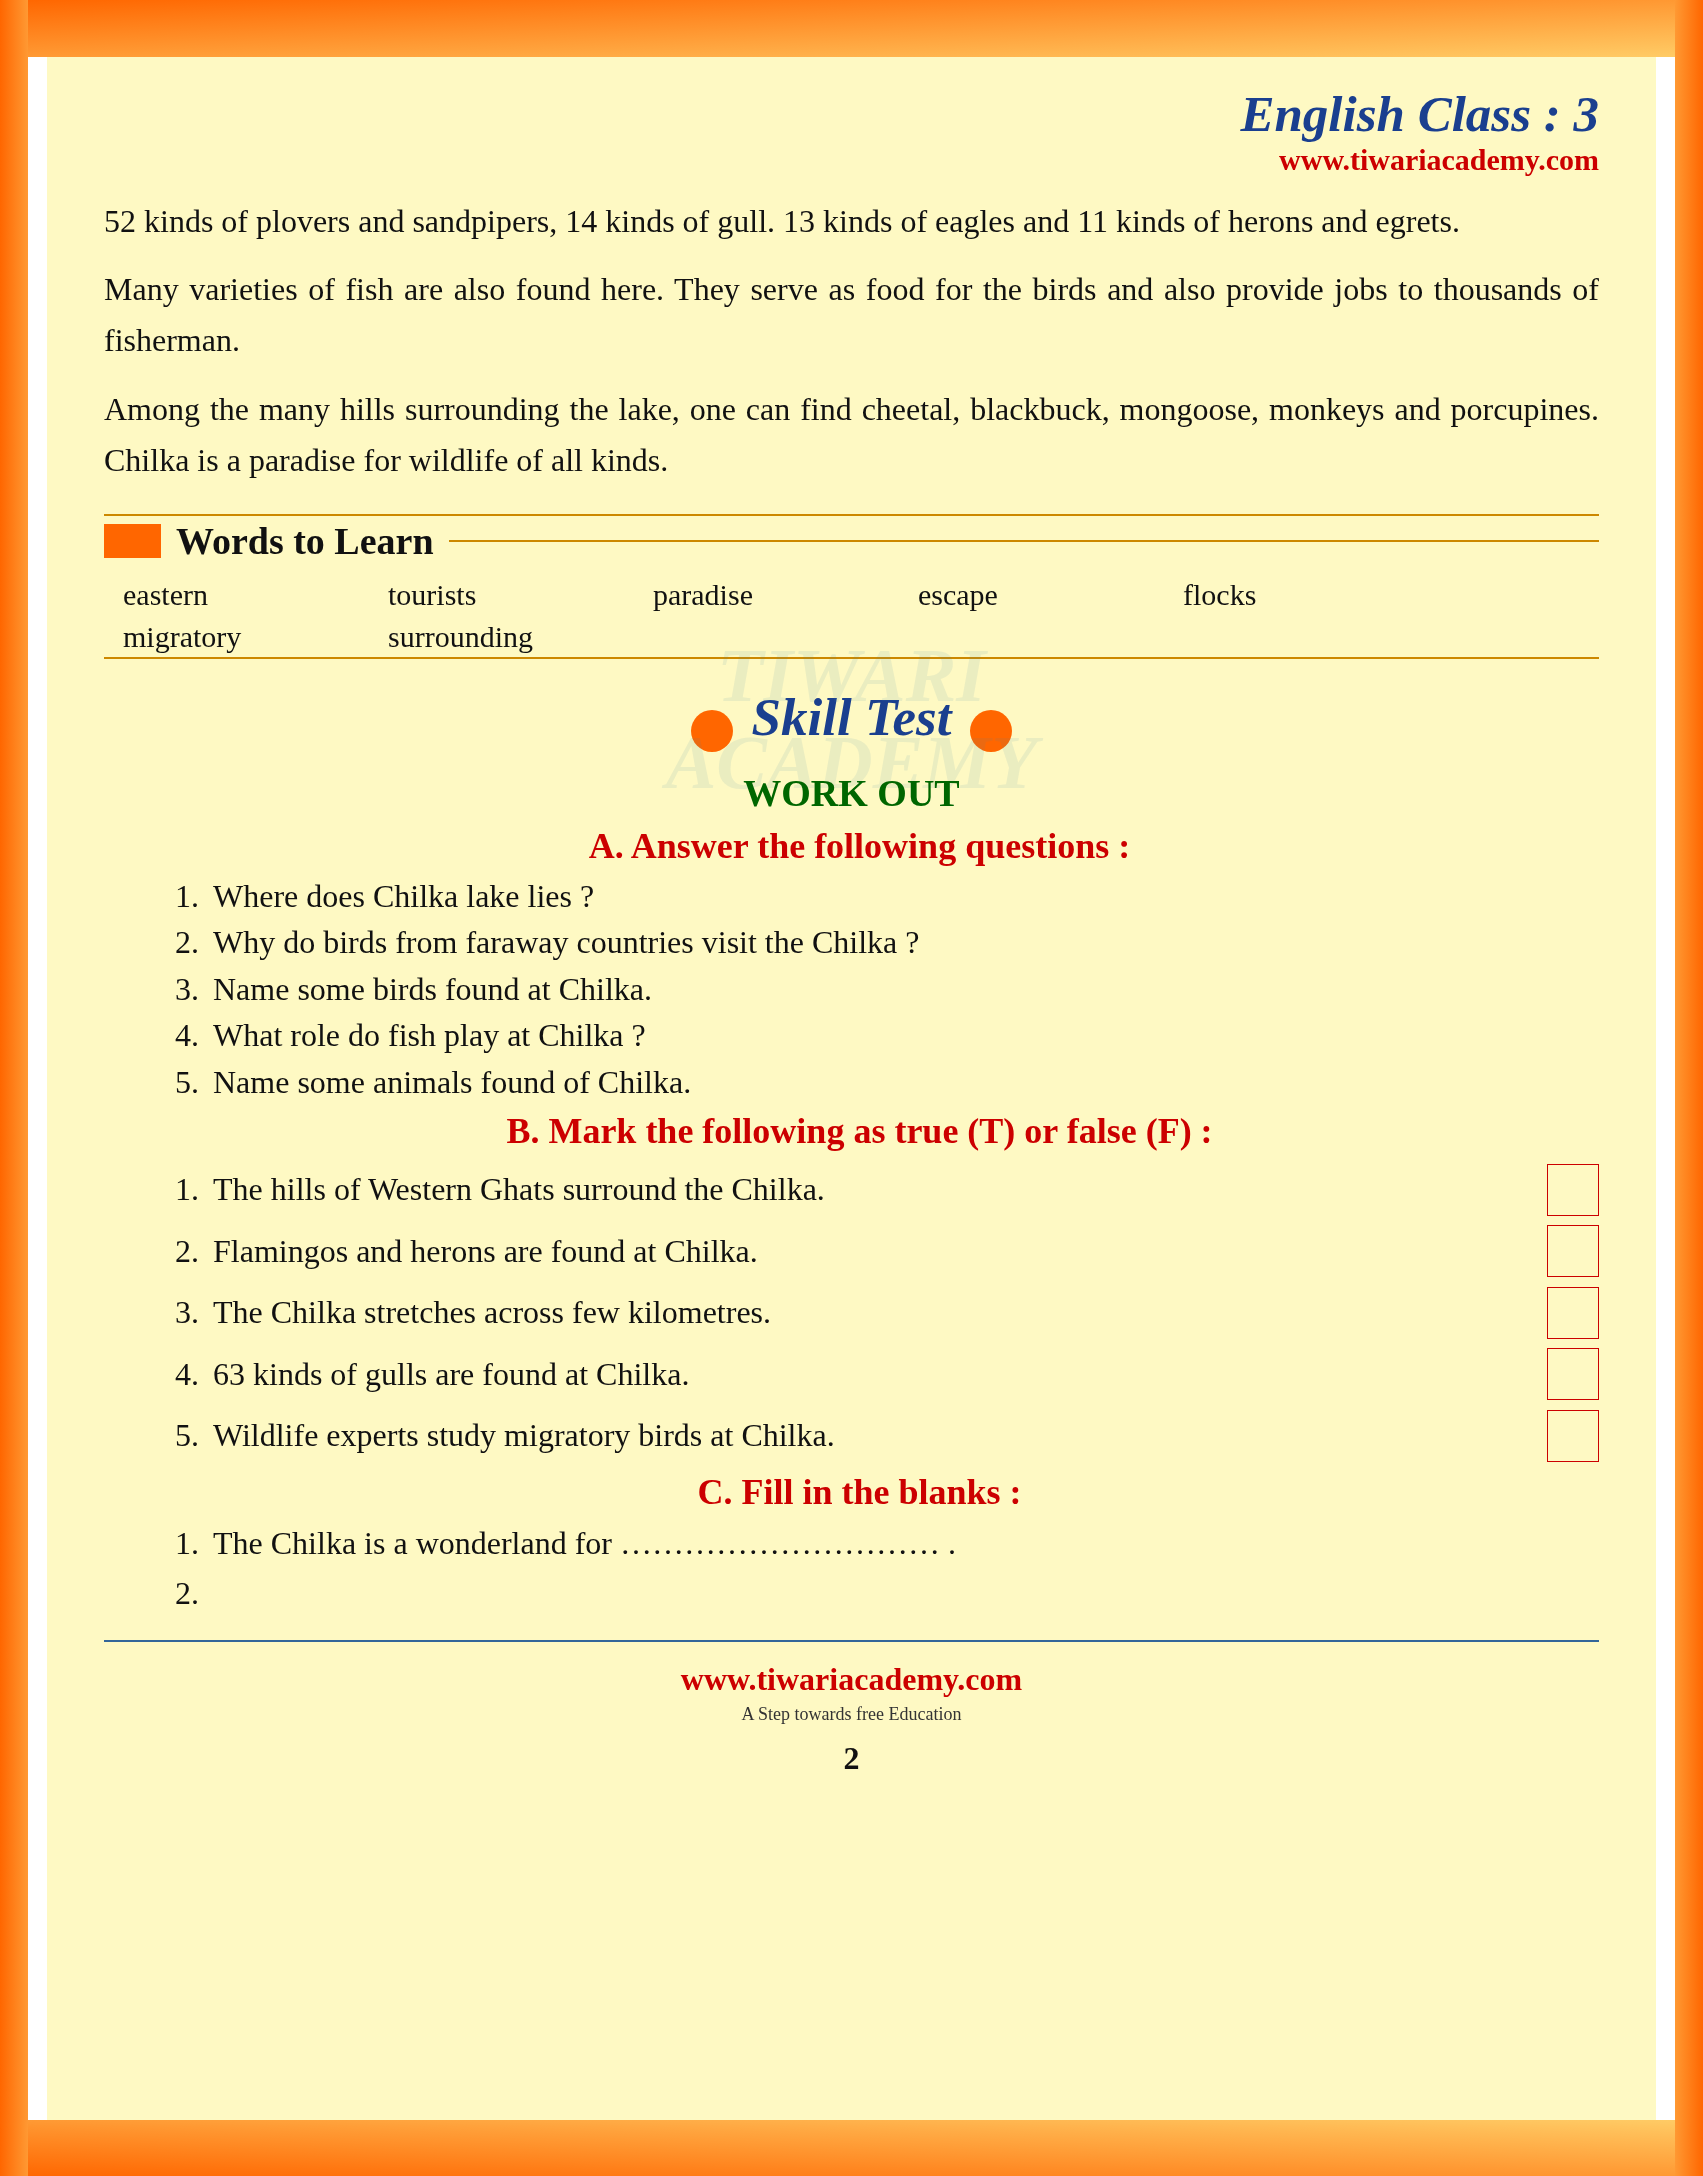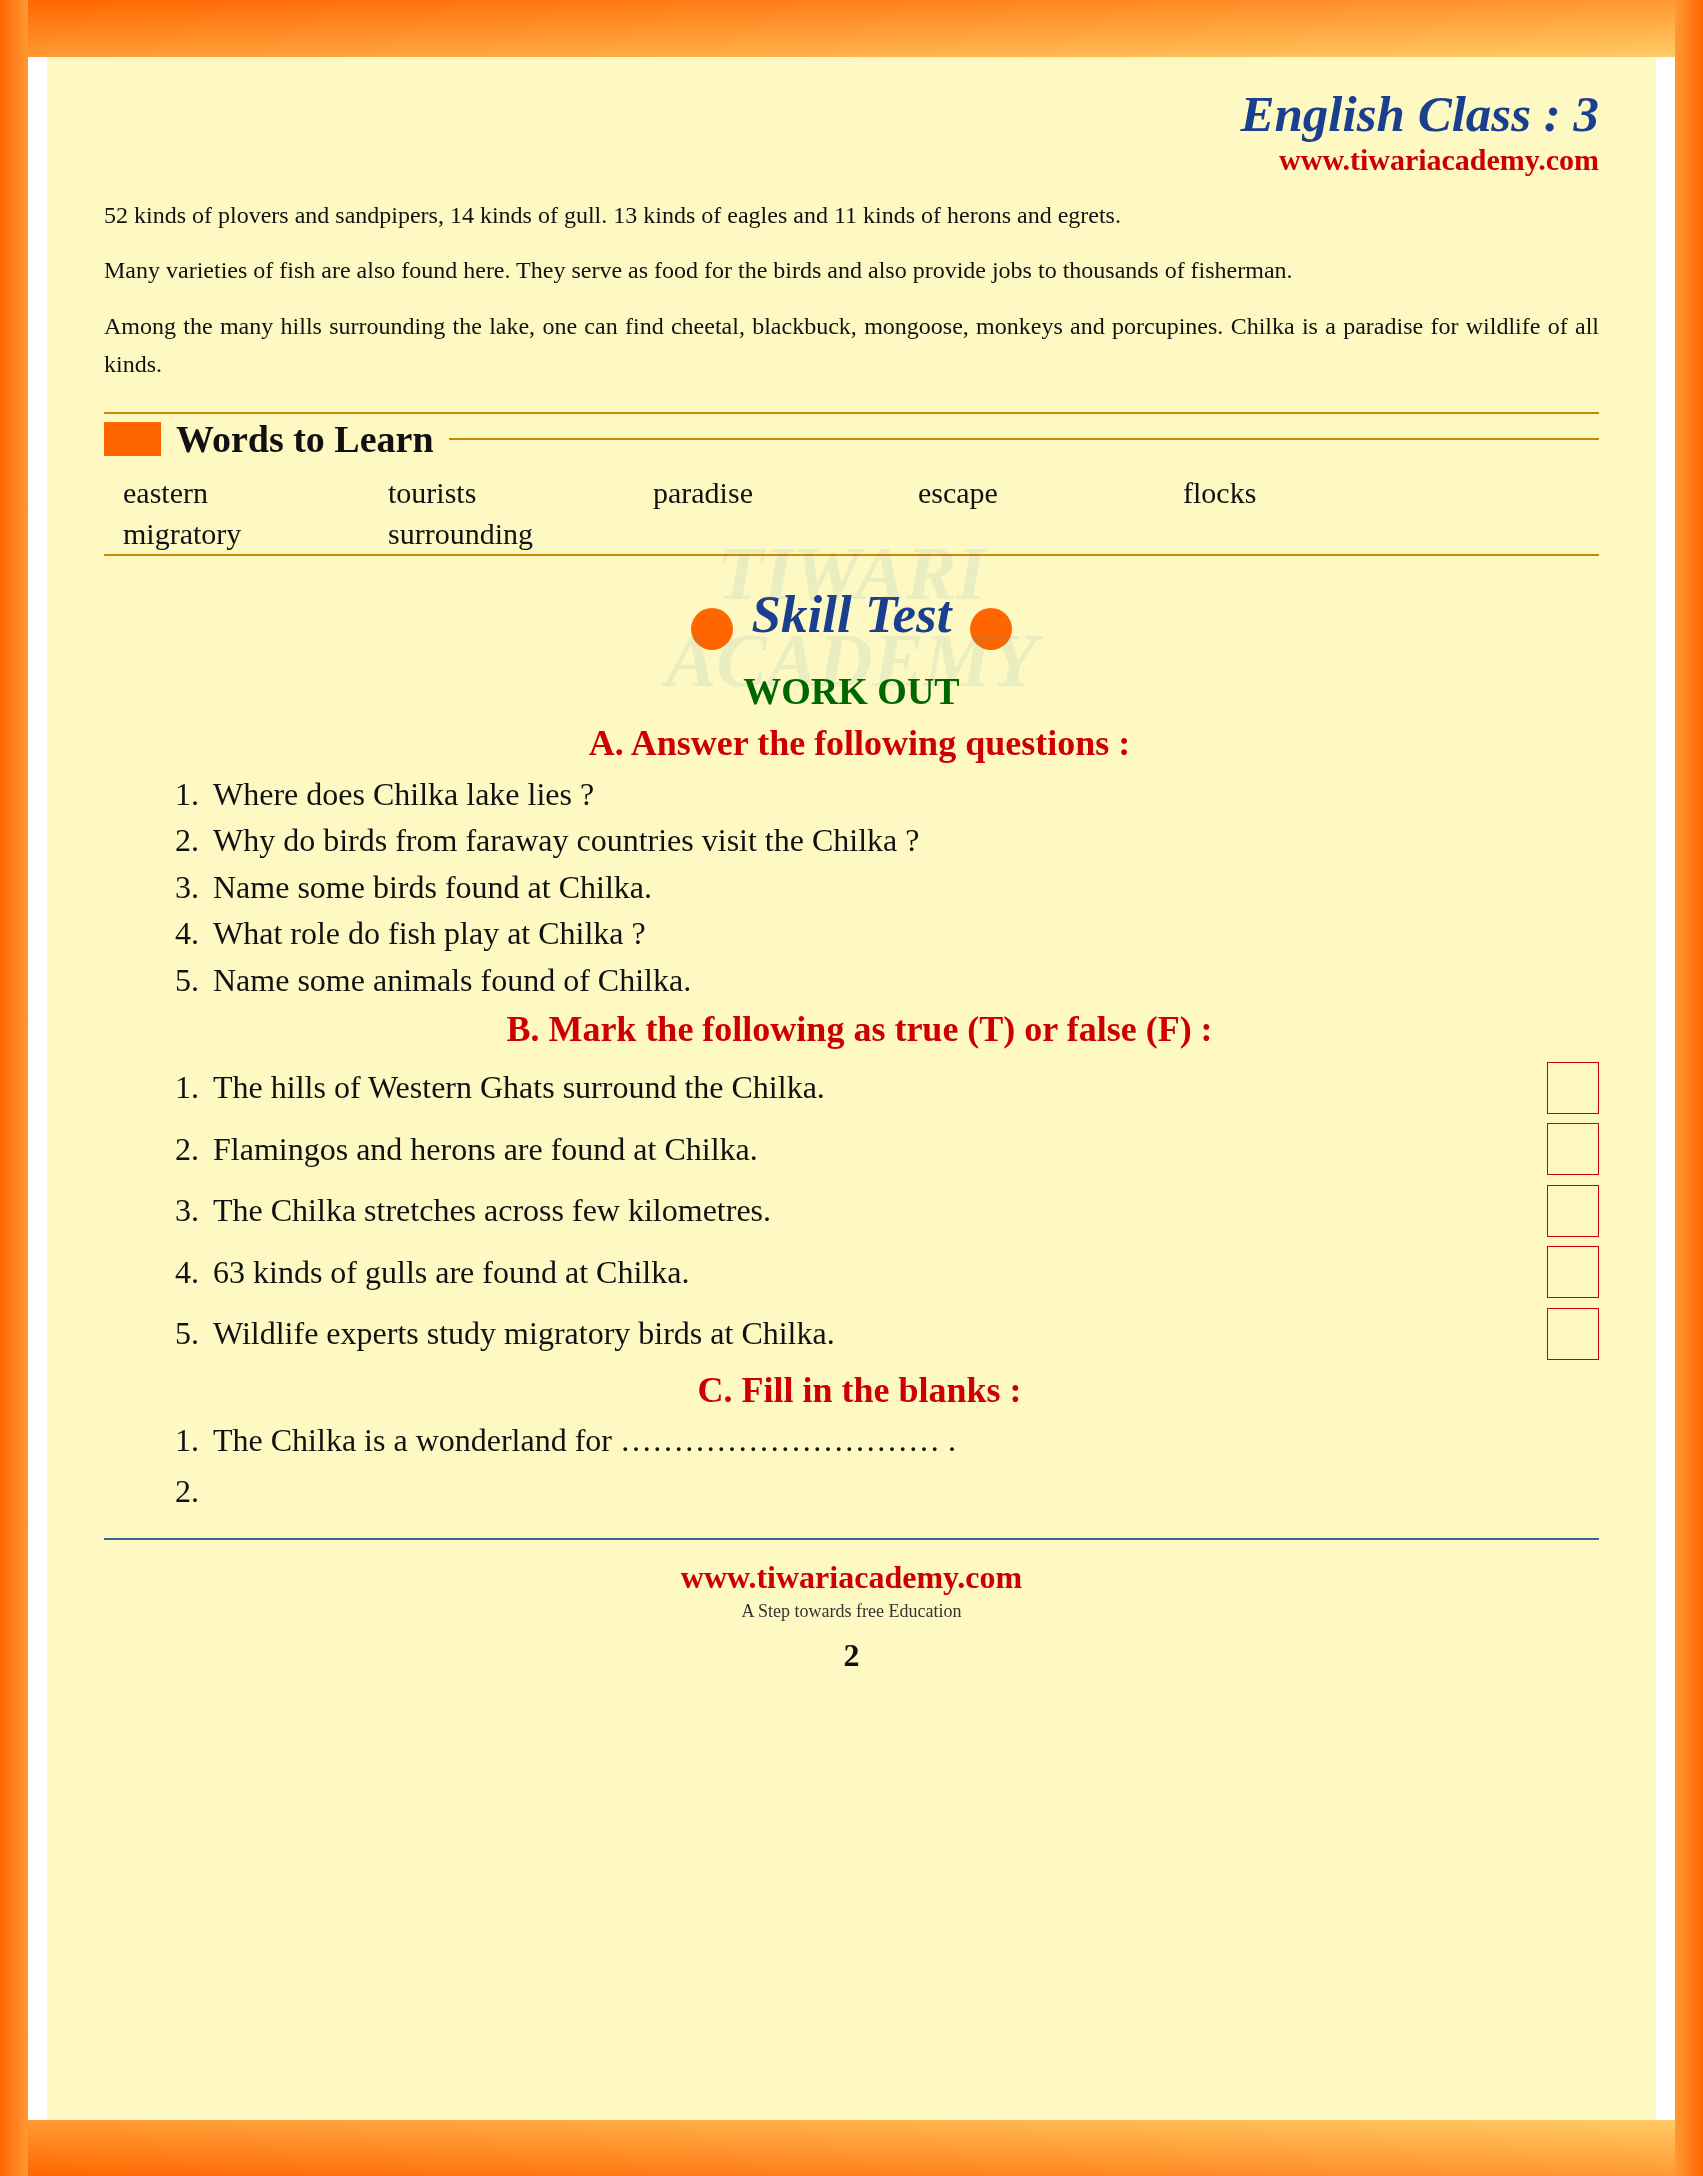--- a/index.html
+++ b/index.html
@@ -73,21 +73,21 @@
     }
 
     .website-url-header {
       font-size: 30px;
       color: #cc0000;
       font-weight: bold;
     }
 
     
     .body-text {
-      font-size: 24px;
+      font-size: 32px;
       color: #111;
       line-height: 1.6;
       text-align: justify;
       margin-bottom: 17px;
     }
 
     
     .words-section {
       margin: 28px 0;
       border-top: 2.8px solid #cc8800;

